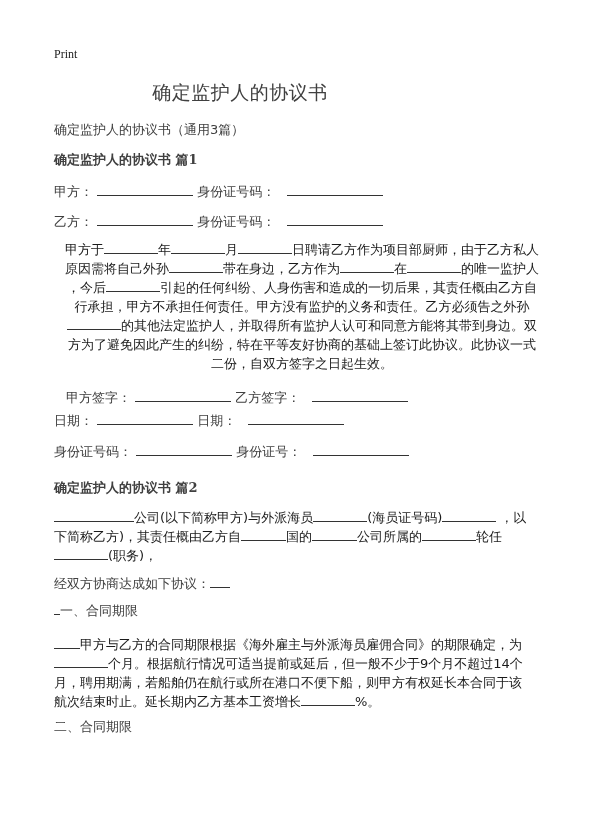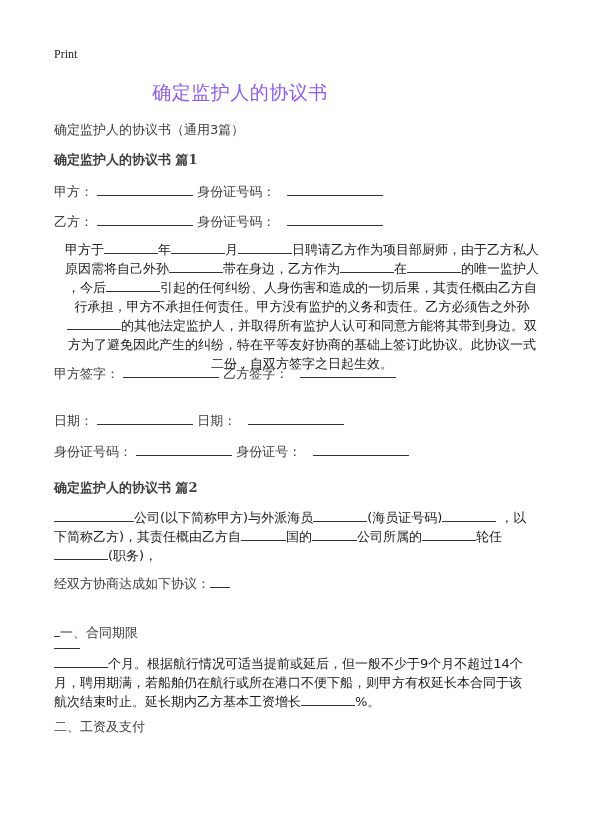--- a/index.html
+++ b/index.html
@@ -22,21 +22,21 @@
       font-size: 12px;
       color: #222;
     }
     .doc-title {
       position: absolute;
       left: 0;
       width: 480px;
       top: 80px;
       text-align: center;
       font-size: 19px;
-      color: #8b5cf6;
+      color: #404040;
       letter-spacing: 0.5px;
     }
     .line {
       position: absolute;
       left: 54px;
       font-size: 13px;
       color: #404040;
       white-space: nowrap;
       line-height: 18px;
     }
@@ -103,21 +103,21 @@
     <span class="blank" style="width:54px;"></span><span>的其他法定监护人，并取得所有监护人认可和同意方能将其带到身边。双</span>
   </span>
   <span class="row">
     <span>方为了避免因此产生的纠纷，特在平等友好协商的基础上签订此协议。此协议一式</span>
   </span>
   <span class="row">
     <span>二份，自双方签字之日起生效。</span>
   </span>
 </div>
 
-<div class="line" style="top:365px;">
+<div class="line" style="top:389px;margin-left:12px;">
   <span>甲方签字：</span>
   <span class="blank" style="width:96px;"></span>
   <span>乙方签字：</span>
   <span class="blank" style="width:96px; margin-left:8px;"></span>
 </div>
 
 <div class="line" style="top:412px;">
   <span>日期：</span>
   <span class="blank" style="width:96px;"></span>
   <span>日期：</span>
@@ -142,32 +142,32 @@
   </span>
   <span class="row">
     <span class="blank" style="width:54px;"></span><span>(职务)，</span>
   </span>
 </div>
 
 <div class="line" style="top:575px;">
   <span>经双方协商达成如下协议：</span><span class="blank" style="width:20px;"></span>
 </div>
 
-<div class="line" style="top:624px;">
+<div class="line" style="top:602px;">
   <span class="blank" style="width:6px;"></span><span>一、合同期限</span>
 </div>
 
 <div class="para" style="top:635px;">
   <span class="row">
-    <span class="blank" style="width:26px;"></span>
+    <span class="blank" style="width:26px;"></span><span>甲方与乙方的合同期限根据《海外雇主与外派海员雇佣合同》的期限确定，为</span>
   </span>
   <span class="row">
     <span class="blank" style="width:54px;"></span><span>个月。根据航行情况可适当提前或延后，但一般不少于9个月不超过14个</span>
   </span>
   <span class="row">
     <span>月，聘用期满，若船舶仍在航行或所在港口不便下船，则甲方有权延长本合同于该</span>
   </span>
   <span class="row">
     <span>航次结束时止。延长期内乙方基本工资增长</span><span class="blank" style="width:54px;"></span><span>%。</span>
   </span>
 </div>
 
-<div class="line" style="top:718px;">二、工资及支付</div>
+<div class="line" style="top:718px;">二、合同期限</div>
 
 </body></html>

